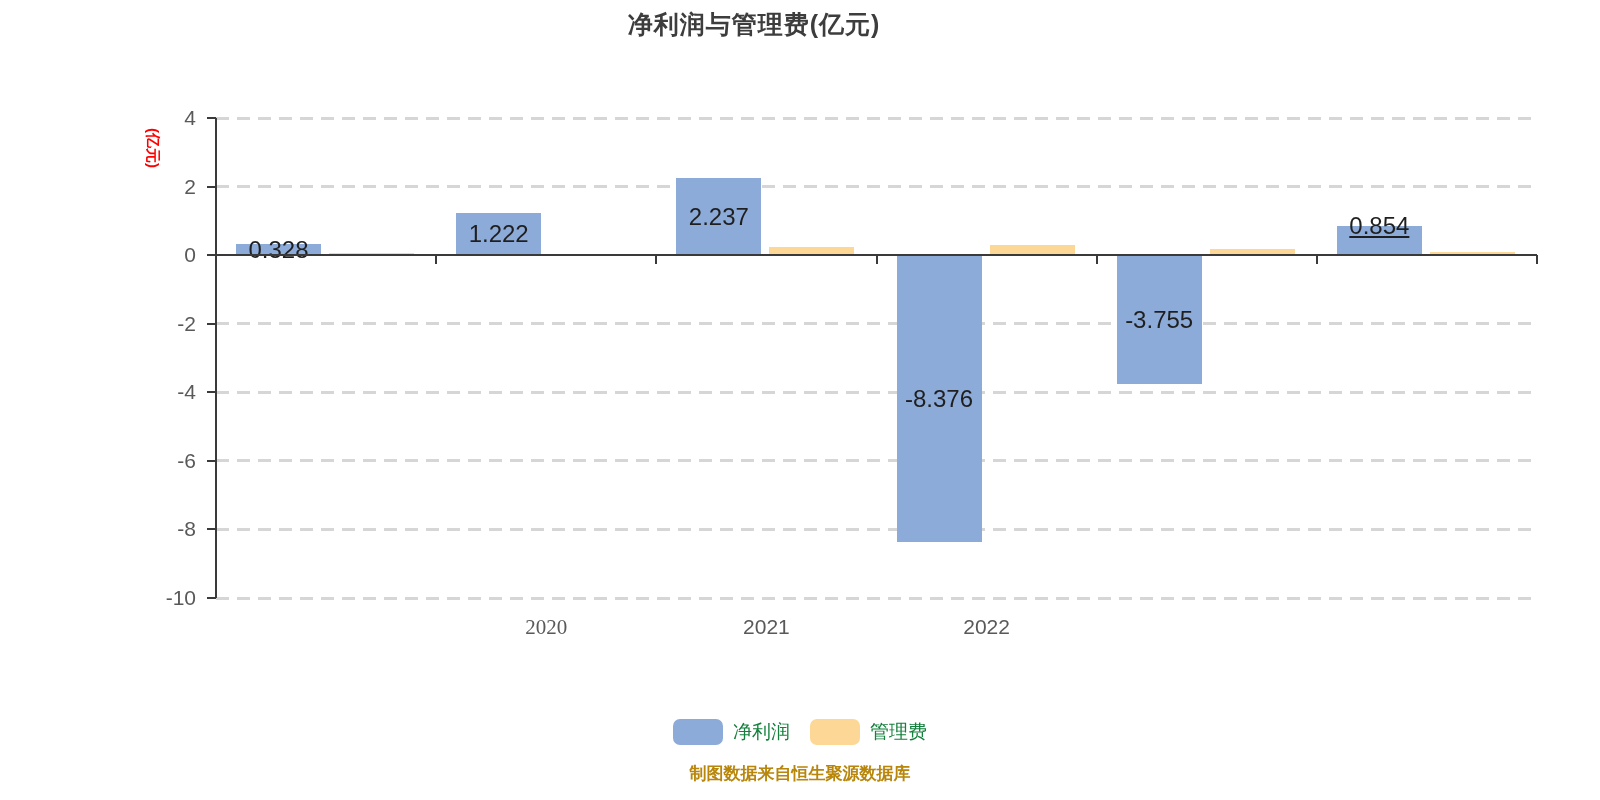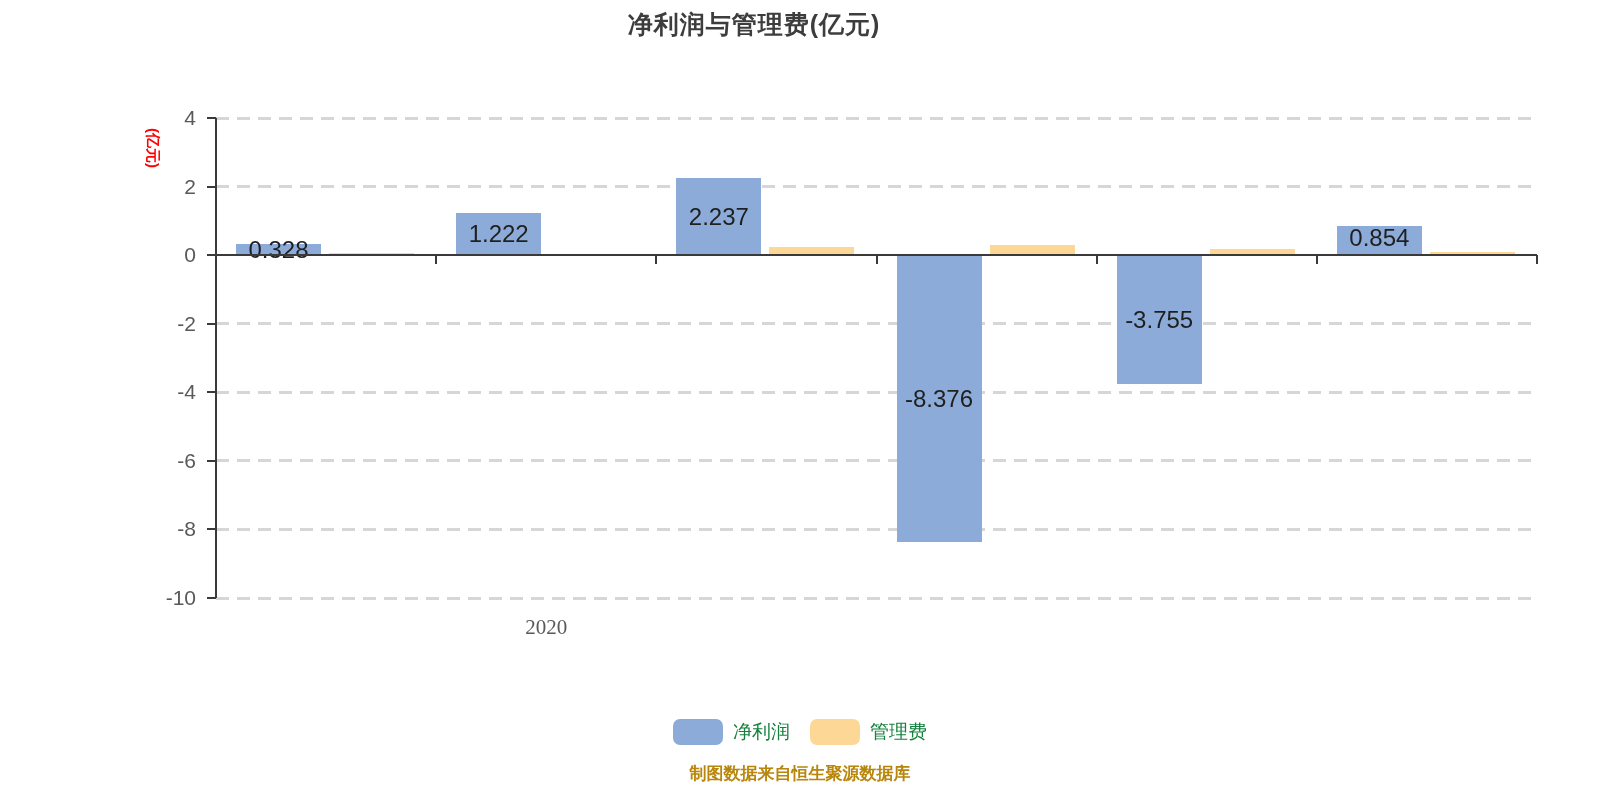--- a/index.html
+++ b/index.html
@@ -96,31 +96,33 @@
     <div class="bar" style="left: 113px; top: 135.429px; width: 85px; height: 1.71429px; background: rgb(252, 215, 149);"></div>
     <div class="x-tick" style="left: 219.167px; top: 137.143px;"></div>
     <div class="bar" style="left: 240.167px; top: 95.2457px; width: 85px; height: 41.8971px; background: rgb(140, 171, 217);"></div>
     <div class="bar-value-label" style="left: 212.667px; top: 102.194px;">1.222</div>
     <div class="bar" style="left: 333.167px; top: 135.771px; width: 85px; height: 1.5px; background: rgb(252, 215, 149);"></div>
     <div class="x-tick-label" style="left: 220.167px; width: 220.167px; top: 496px; font-family: Liberation Serif, serif;">2020</div>
     <div class="x-tick" style="left: 439.333px; top: 137.143px;"></div>
     <div class="bar" style="left: 460.333px; top: 60.4457px; width: 85px; height: 76.6971px; background: rgb(140, 171, 217);"></div>
     <div class="bar-value-label" style="left: 432.833px; top: 84.7943px;">2.237</div>
     <div class="bar" style="left: 553.333px; top: 128.914px; width: 85px; height: 8.22857px; background: rgb(252, 215, 149);"></div>
+    <div class="x-tick-label" style="left: 440.333px; width: 220.167px; top: 496px;">2021</div>
     <div class="x-tick" style="left: 659.5px; top: 137.143px;"></div>
     <div class="bar" style="left: 680.5px; top: 137.143px; width: 85px; height: 287.177px; background: rgb(140, 171, 217);"></div>
     <div class="bar-value-label" style="left: 653px; top: 266.731px;">-8.376</div>
     <div class="bar" style="left: 773.5px; top: 126.857px; width: 85px; height: 10.2857px; background: rgb(252, 215, 149);"></div>
+    <div class="x-tick-label" style="left: 660.5px; width: 220.167px; top: 496px;">2022</div>
     <div class="x-tick" style="left: 879.667px; top: 137.143px;"></div>
     <div class="bar" style="left: 900.667px; top: 137.143px; width: 85px; height: 128.743px; background: rgb(140, 171, 217);"></div>
     <div class="bar-value-label" style="left: 873.167px; top: 187.514px;">-3.755</div>
     <div class="bar" style="left: 993.667px; top: 130.629px; width: 85px; height: 6.51429px; background: rgb(252, 215, 149);"></div>
     <div class="x-tick" style="left: 1099.83px; top: 137.143px;"></div>
     <div class="bar" style="left: 1120.83px; top: 107.863px; width: 85px; height: 29.28px; background: rgb(140, 171, 217);"></div>
-    <div class="bar-value-label" style="left: 1093.33px; top: 106px;">0.854</div>
+    <div class="bar-value-label" style="left: 1093.33px; top: 94px; text-decoration: underline;">0.854</div>
     <div class="bar" style="left: 1213.83px; top: 134.057px; width: 85px; height: 3.08571px; background: rgb(252, 215, 149);"></div>
     <div class="x-tick" style="left: 1320px; top: 137.143px;"></div>
     <div class="x-axis-line" style="top: 136.143px;"></div>
     <div class="y-axis-line"></div>
   </div>
 
 <div class="legend">
   <div class="legend-item">
     <div class="legend-swatch" style="background: rgb(140, 171, 217);"></div>
     <div class="legend-label">净利润</div>

